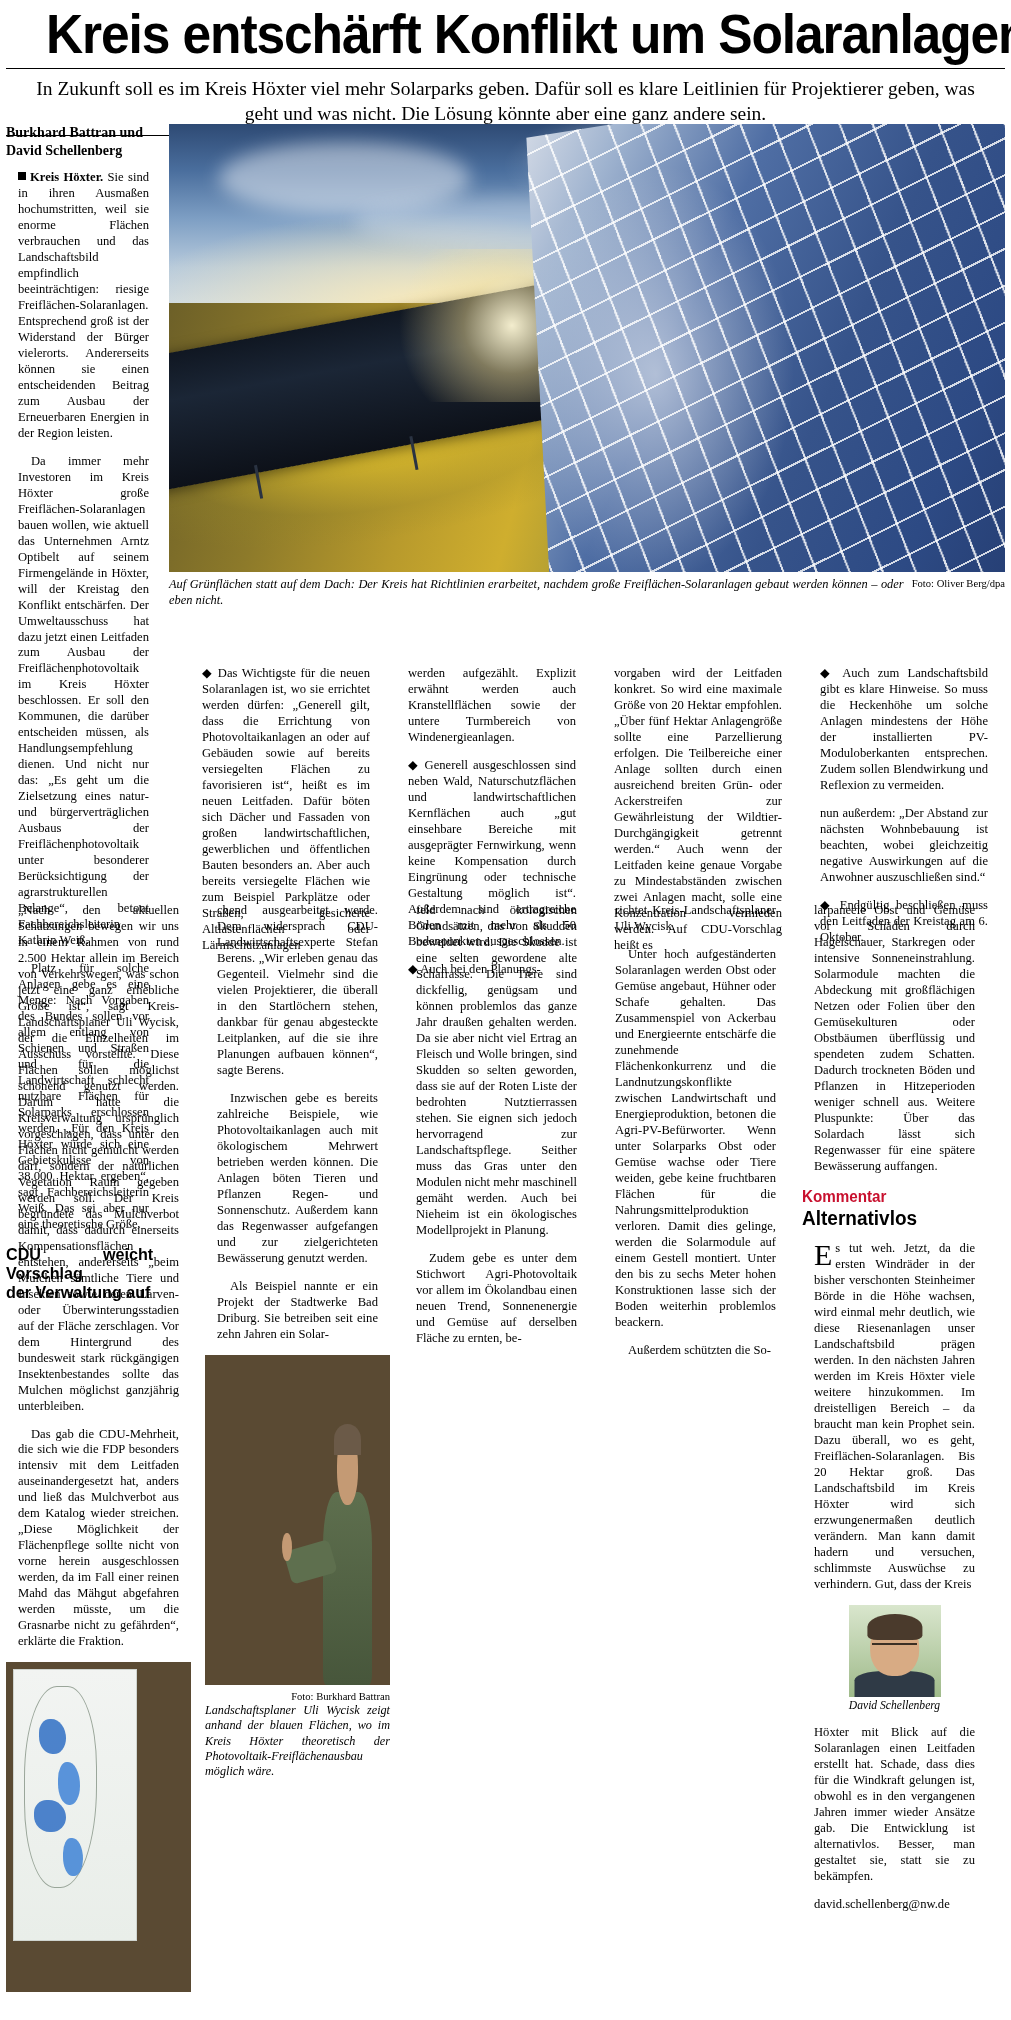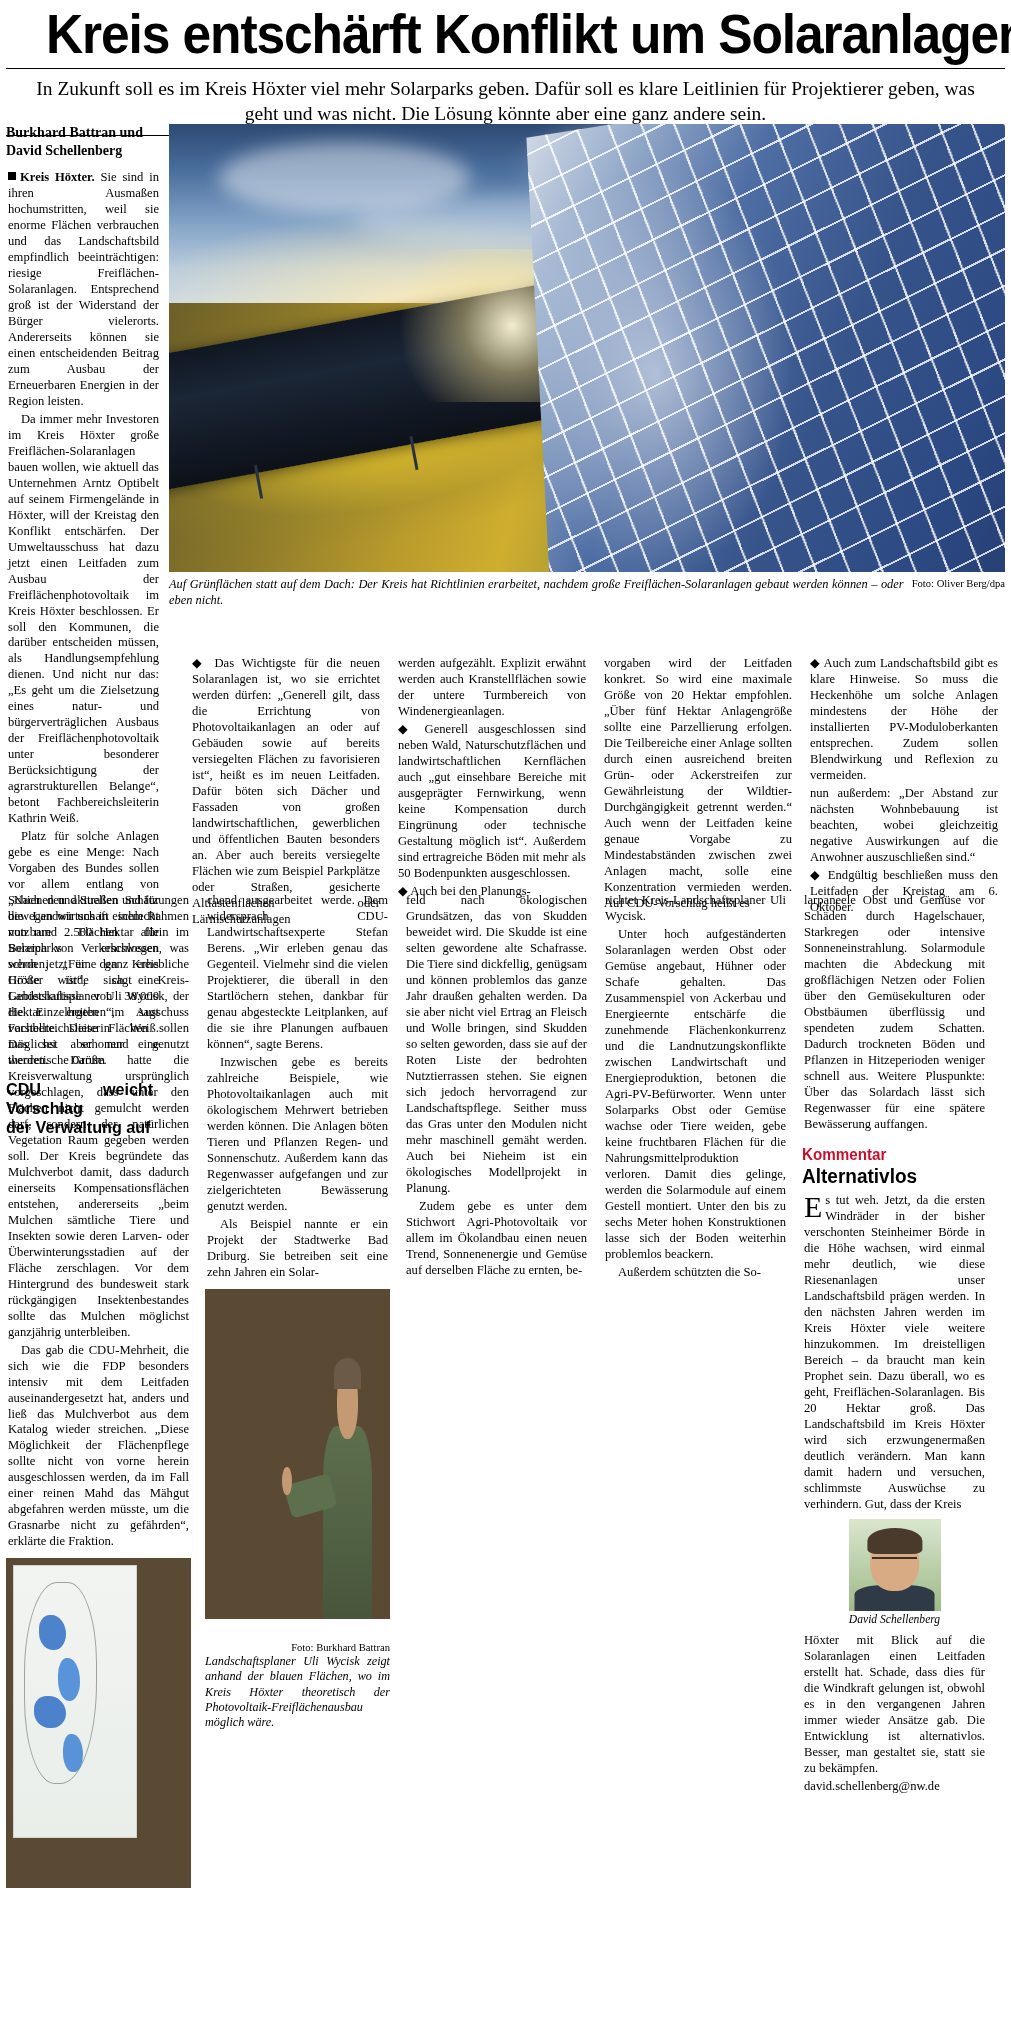--- a/index.html
+++ b/index.html
@@ -42,21 +42,21 @@
     margin:8px 6px 0 6px;
   }
 
   
   .col{
     font-size:12.6px;
     line-height:1.27;
     text-align:justify;
     -webkit-hyphens:auto; hyphens:auto;
   }
-  .col p{margin:2px;text-indent:13px;}
+  .col p{margin:12px;text-indent:13px;}
   .col p.nofirst{text-indent:0;}
 
   .byline{
     font-family:Liberation Serif, serif;
     font-weight:bold;
     font-size:14px;
     line-height:1.32;
   }
   .dateline-mark{
     display:inline-block;
@@ -256,21 +256,21 @@
     position:absolute;left:-34%;bottom:40%;width:12%;height:9%;
     background:#c49a74;border-radius:50%;
   }
   .mapphoto .bg{
     position:absolute;inset:0;
     background:linear-gradient(180deg,#8a7556 0%, #6a5a42 40%, #4a4030 100%);
     z-index:-1;
   }
 
   .mapcaption{
-    font-style:italic;font-size:12.2px;line-height:1.26;margin-top:22px;text-align:justify;
+    font-style:italic;font-size:12.2px;line-height:1.26;margin-top:5px;text-align:justify;
   }
 
   
   .kommentar-label{
     font-family:"Liberation Sans", sans-serif;
     font-weight:bold;font-size:16px;color:#c8102e;
     margin:12px 0 1px 0;
     transform:scaleX(0.95);transform-origin:left center;
   }
   .kommentar-title{

